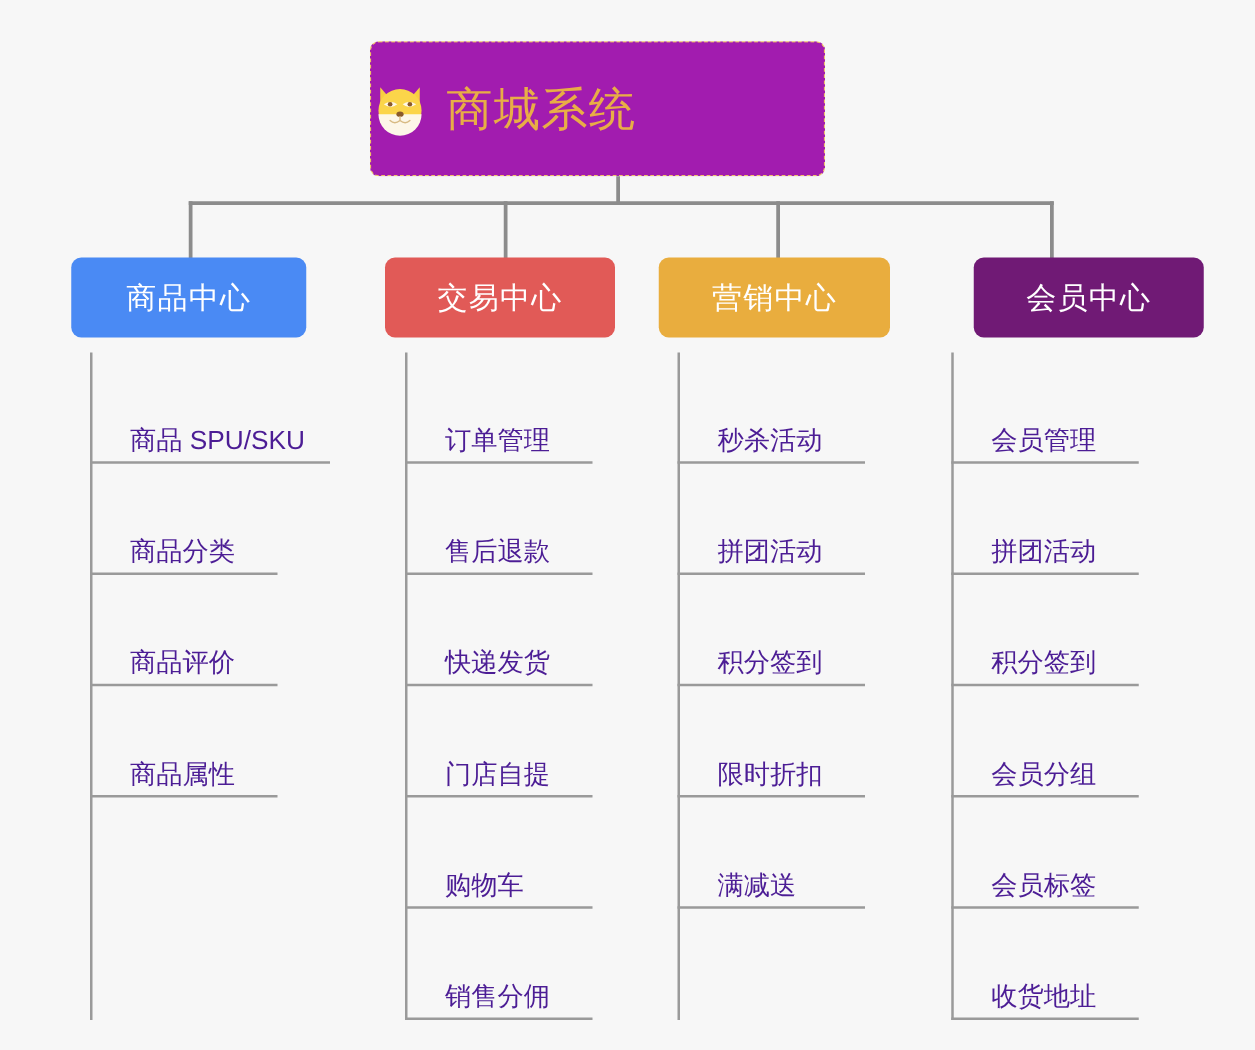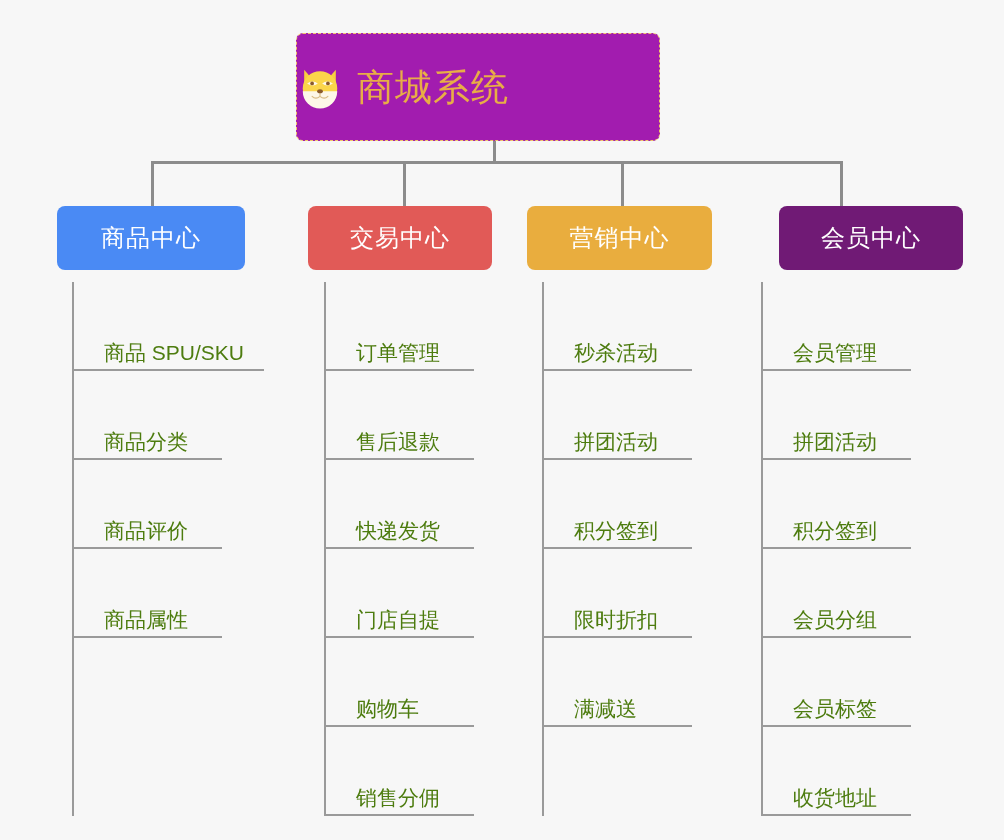--- a/index.html
+++ b/index.html
@@ -96,21 +96,21 @@
     border-bottom: 2px solid #9a9a9a;
     display: flex;
     align-items: flex-end;
     padding-left: 32px;
     padding-bottom: 3px;
     width: max-content;
     min-width: 150px;
   }
   .leaf-label {
     font-size: 21px;
-    color: #4d7c0f;
+    color: #4c1d95;
     line-height: 1.25;
     white-space: nowrap;
     padding-right: 20px;
   }
 </style>
 </head>
 <body>
 
 <div id="mindmap">
 

